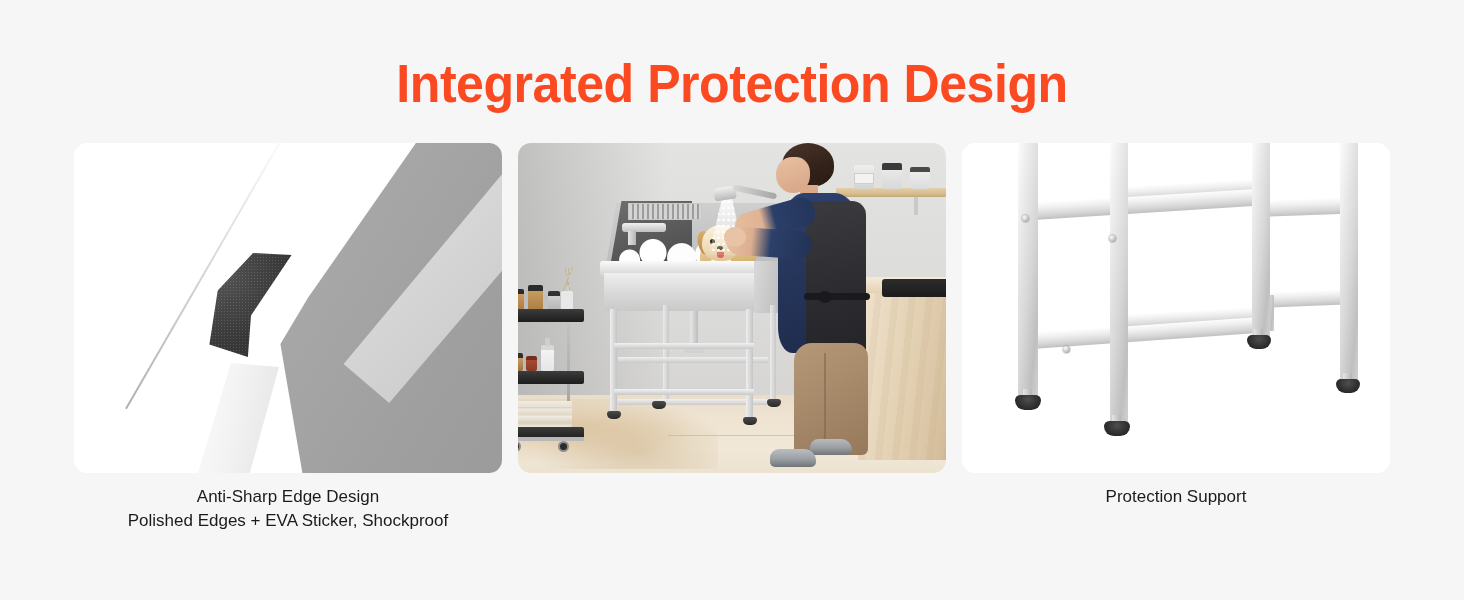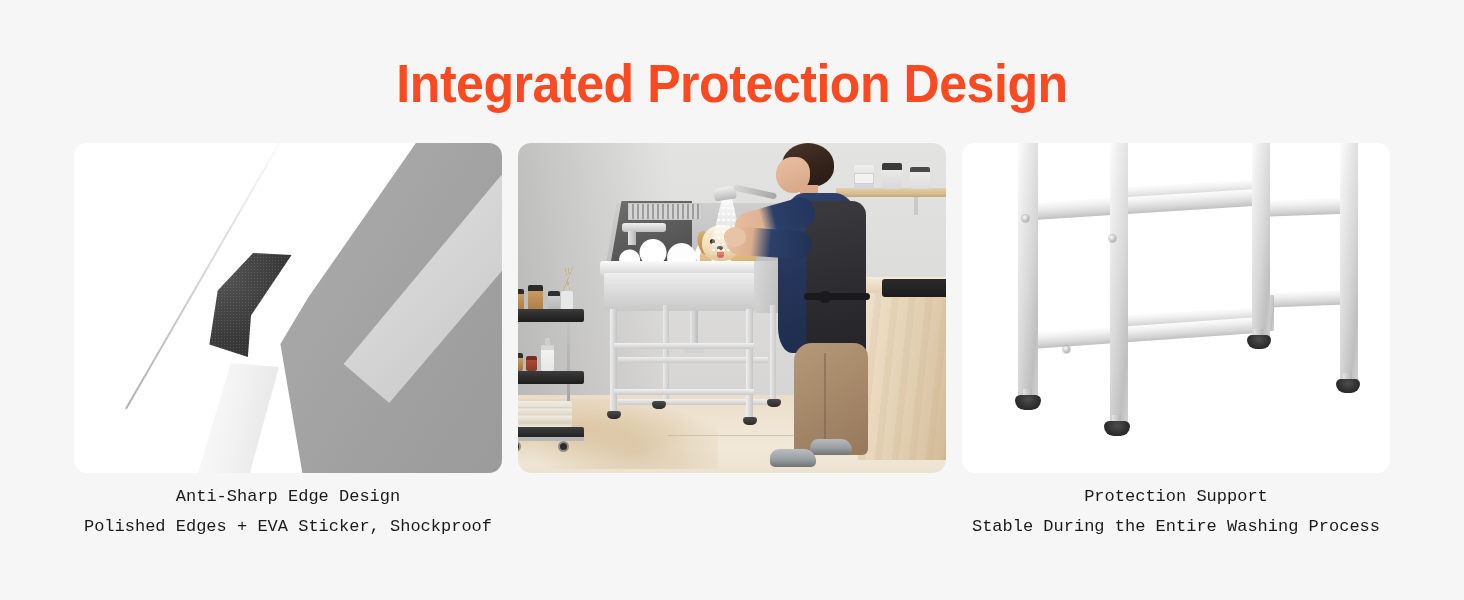--- a/index.html
+++ b/index.html
@@ -430,24 +430,23 @@
     position:absolute;
     top:486px; left:74px;
     width:1316px; height:70px;
     display:flex;
     justify-content:space-between;
   }
   .caption {
     width:428px;
     text-align:center;
     color:#1b1b1b;
-    font-family:Liberation Mono, monospace;
   }
   .caption .line1 { font-size:17px; line-height:22px; }
-  .caption .line2 { font-size:17px; line-height:22px; margin-top:8px; }
+  .caption .line2 { font-size:17px; line-height:22px; margin-top:2px; }
   .caption.mid .line1 { margin-top:-3px; }
 </style>
 </head>
 <body>
 
 <div class="page">
 
   <div class="title">Integrated Protection Design</div>
 
   <div class="panels">
@@ -590,17 +589,16 @@
 
   </div>
 
   <div class="captions">
     <div class="caption">
       <div class="line1">Anti-Sharp Edge Design</div>
       <div class="line2">Polished Edges + EVA Sticker, Shockproof</div>
     </div>
     <div class="caption">
       <div class="line1">Protection Support</div>
-      <div class="line2">Stable During the Entire Washing Process</div>
     </div>
   </div>
 
 </div>
 
 </body></html>

